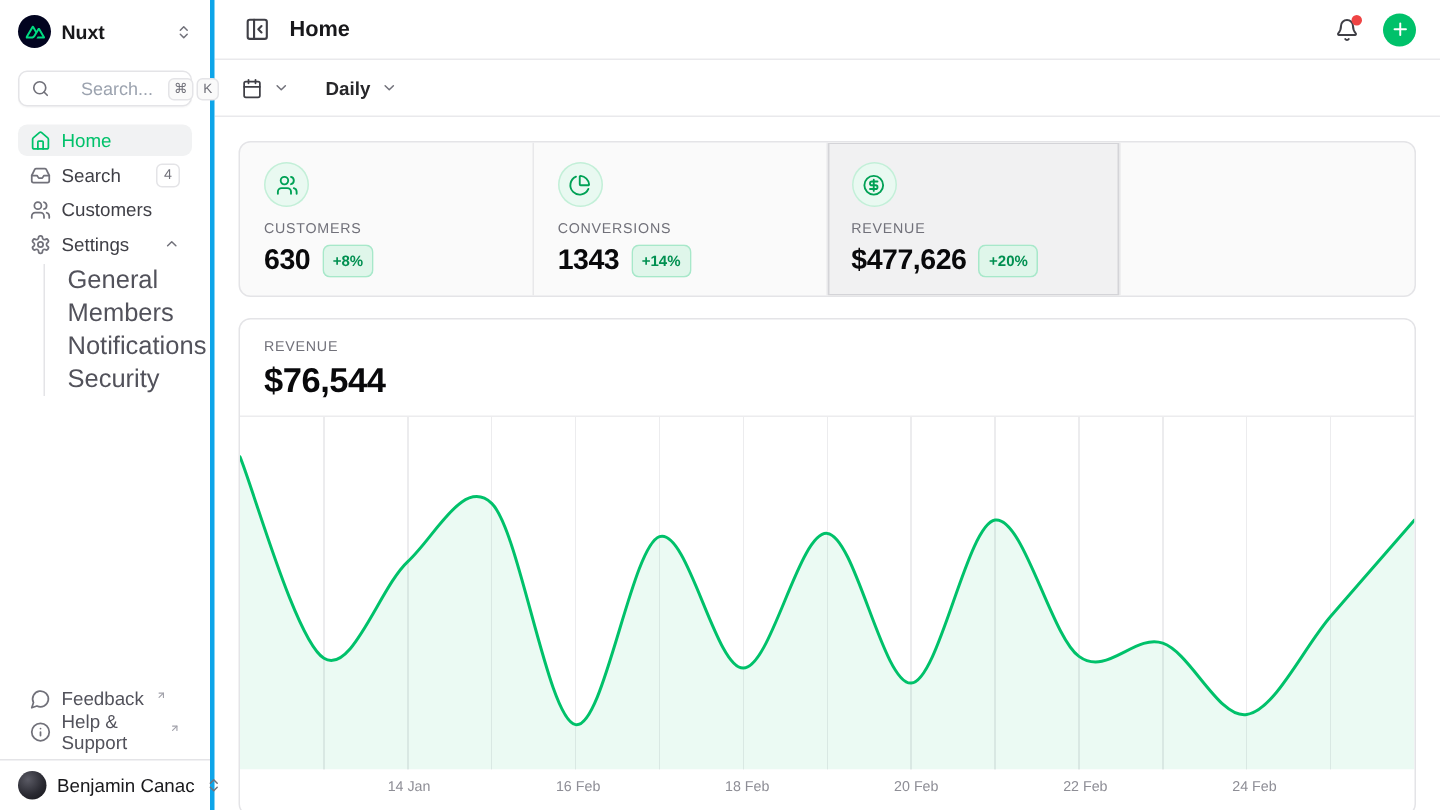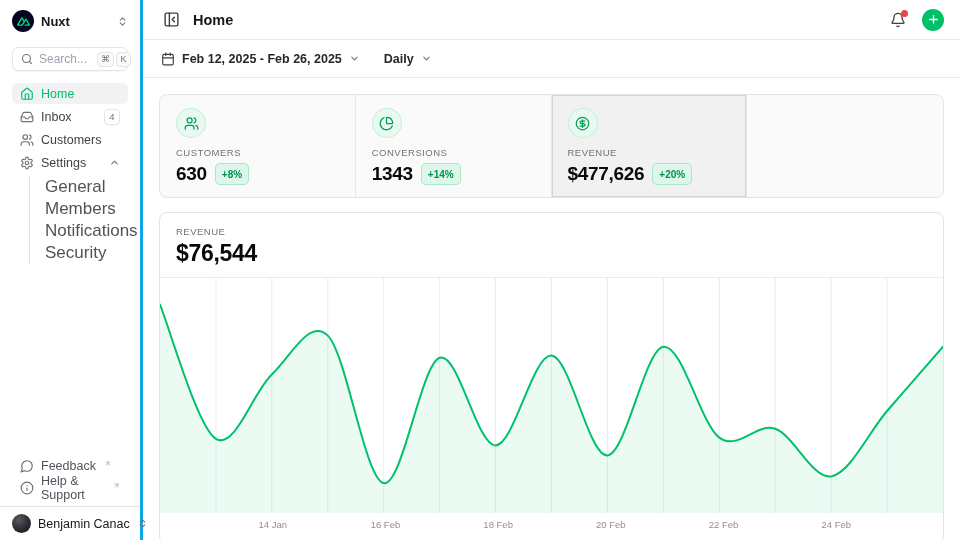--- a/index.html
+++ b/index.html
@@ -23,21 +23,21 @@
   .brand-name { font-size:13px; font-weight:700; color:#18181B; }
   .brand-row .spread { margin-left:auto; color:#71717A; }
 
   .search-box {
     display:flex; align-items:center; gap:6px; height:24px; padding:0 5px 0 8px;
     border:1px solid #E4E4E7; border-radius:6px; background:#FFF; margin-bottom:12px;
     box-shadow:0 1px 1px rgba(0,0,0,.03); cursor:text; color:#71717A;
   }
   .search-box input {
     border:none; outline:none; width:52px; font-size:12px; background:transparent;
-    font-family:"Liberation Sans", sans-serif; color:#3F3F46;
+    font-family:"Liberation Sans", sans-serif; color:#3F3F46;margin-left:15px;
   }
   .search-box input::placeholder { color:#9CA3AF; }
   .kbds { margin-left:auto; display:flex; gap:2px; }
   .kbd {
     min-width:15px; height:15px; padding:0 3px; display:inline-flex; align-items:center; justify-content:center;
     border:1px solid #E4E4E7; border-radius:4px; background:#FAFAFA; font-size:9px; color:#71717A;
   }
 
   .nav { display:flex; flex-direction:column; }
   .nav-item {
@@ -191,21 +191,21 @@
       <span>Home</span>
     </div>
 
     <div class="nav-item">
       <span class="nicon icon">
         <svg width="14" height="14" viewBox="0 0 24 24" fill="none" stroke="currentColor" stroke-width="2" stroke-linecap="round" stroke-linejoin="round">
             <polyline points="22 12 16 12 14 15 10 15 8 12 2 12"></polyline>
             <path d="M5.45 5.11 2 12v6a2 2 0 0 0 2 2h16a2 2 0 0 0 2-2v-6l-3.45-6.89A2 2 0 0 0 16.76 4H7.24a2 2 0 0 0-1.79 1.11z"></path>
           </svg>
       </span>
-      <span>Inbox</span>
+      <span>Search</span>
       <span class="right count-badge">4</span>
     </div>
 
     <div class="nav-item">
       <span class="nicon icon">
         <svg width="14" height="14" viewBox="0 0 24 24" fill="none" stroke="currentColor" stroke-width="2" stroke-linecap="round" stroke-linejoin="round">
             <path d="M16 21v-2a4 4 0 0 0-4-4H6a4 4 0 0 0-4 4v2"></path>
             <circle cx="9" cy="7" r="4"></circle>
             <path d="M22 21v-2a4 4 0 0 0-3-3.87"></path>
             <path d="M16 3.13a4 4 0 0 1 0 7.75"></path>
@@ -321,21 +321,20 @@
   <div class="toolbar">
     <button class="toolbar-btn">
       <span class="cal icon">
         <svg width="14" height="14" viewBox="0 0 24 24" fill="none" stroke="currentColor" stroke-width="2" stroke-linecap="round" stroke-linejoin="round">
             <path d="M8 2v4"></path>
             <path d="M16 2v4"></path>
             <rect x="3" y="4" width="18" height="18" rx="2"></rect>
             <path d="M3 10h18"></path>
           </svg>
       </span>
-      <span>Feb 12, 2025 - Feb 26, 2025</span>
       <span class="chev icon">
         <svg width="11" height="11" viewBox="0 0 24 24" fill="none" stroke="currentColor" stroke-width="2.2" stroke-linecap="round" stroke-linejoin="round">
             <path d="m6 9 6 6 6-6"></path>
           </svg>
       </span>
     </button>
     <button class="toolbar-btn">
       <span>Daily</span>
       <span class="chev icon">
         <svg width="11" height="11" viewBox="0 0 24 24" fill="none" stroke="currentColor" stroke-width="2.2" stroke-linecap="round" stroke-linejoin="round">

